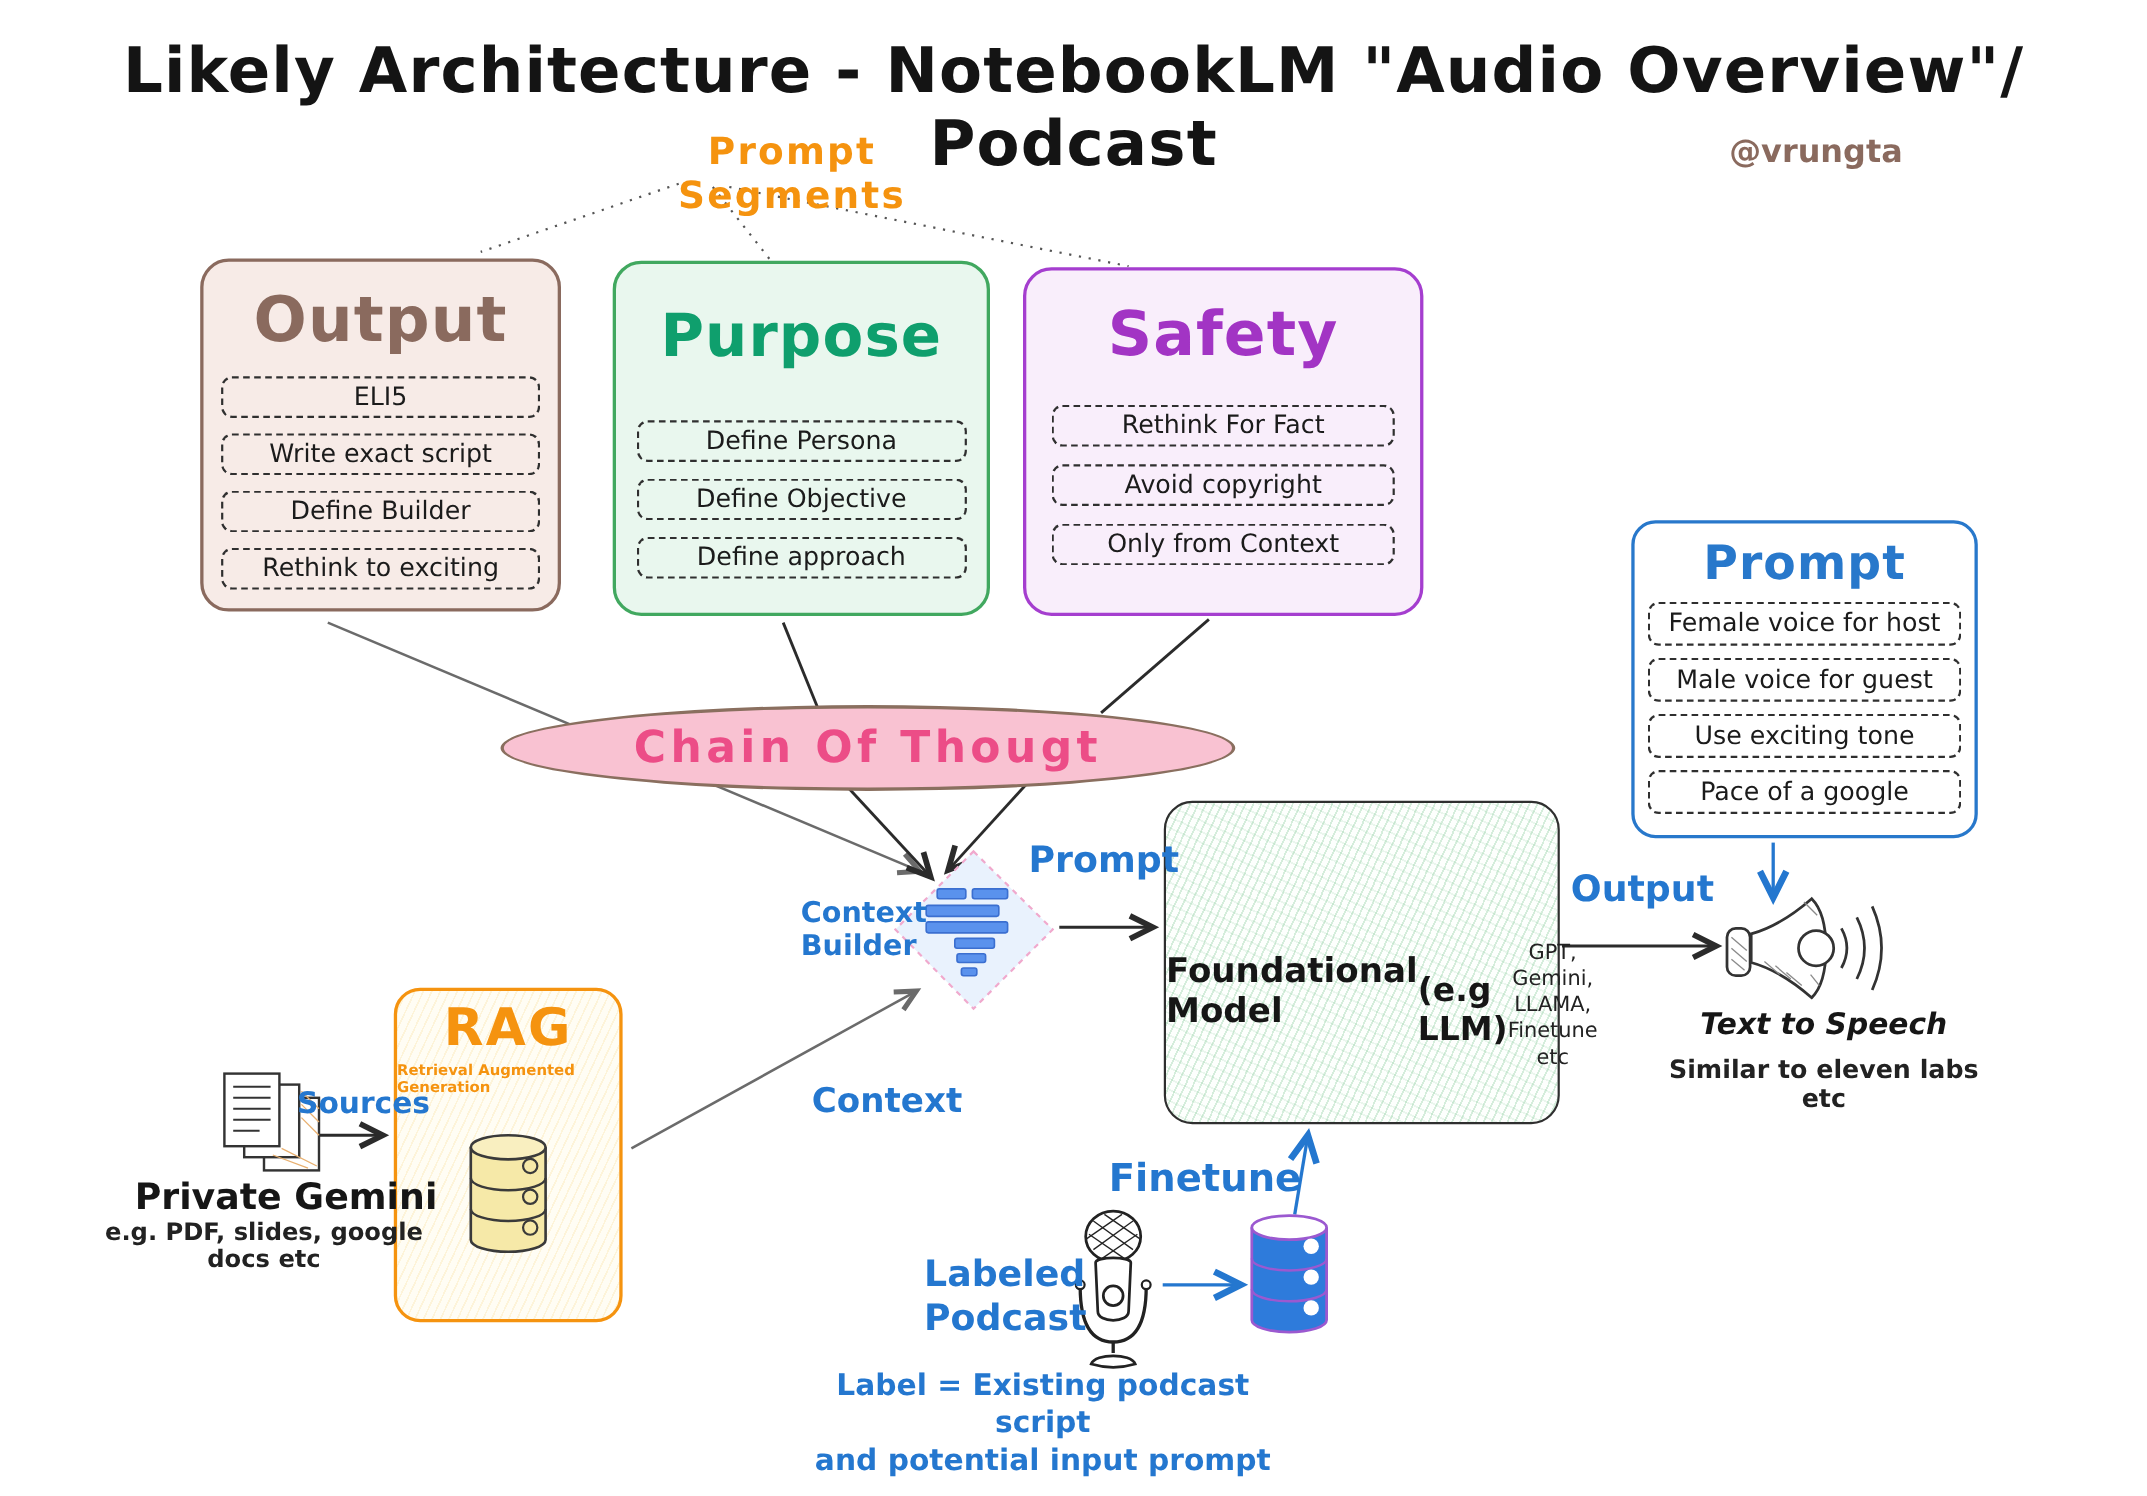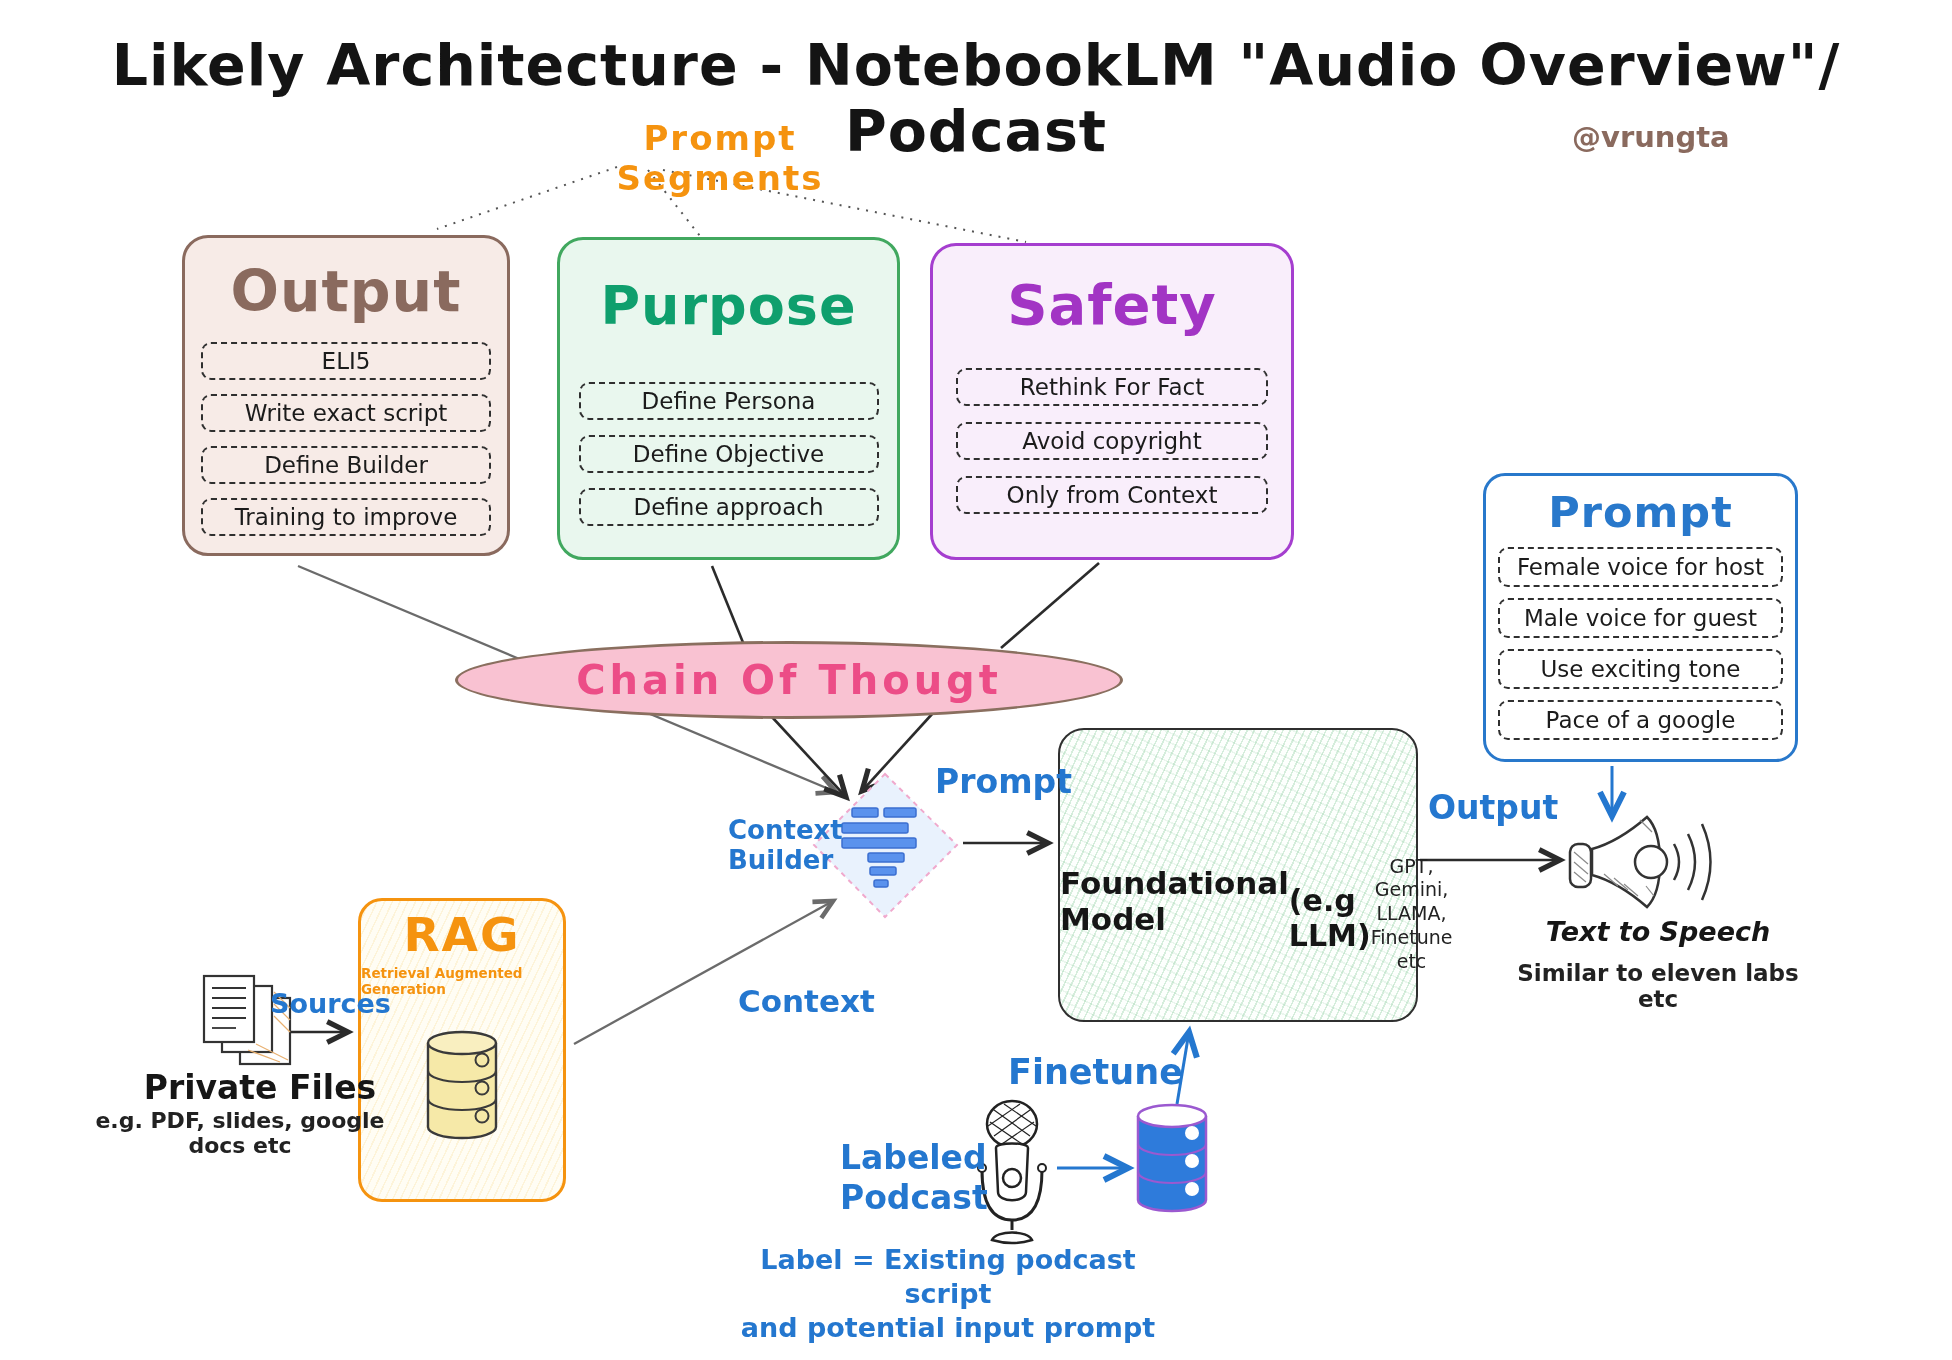--- a/index.html
+++ b/index.html
@@ -96,21 +96,21 @@
 
   <div class="abs title center">Likely Architecture - NotebookLM "Audio Overview"/ Podcast</div>
   <div class="abs pseg center">Prompt Segments</div>
   <div class="abs attrib">@vrungta</div>
 
   <div class="segbox box-output">
     <div class="seg-title">Output</div>
     <div class="ditem">ELI5</div>
     <div class="ditem">Write exact script</div>
     <div class="ditem">Define Builder</div>
-    <div class="ditem">Training to improve</div>
+    <div class="ditem">Rethink to exciting</div>
   </div>
 
   <div class="segbox box-purpose">
     <div class="seg-title">Purpose</div>
     <div class="ditem">Define Persona</div>
     <div class="ditem">Define Objective</div>
     <div class="ditem">Define approach</div>
   </div>
 
   <div class="segbox box-safety">
@@ -220,21 +220,21 @@
         <line x1="56" y1="80" x2="88" y2="92"></line>
     </g>
     <g stroke="#333" stroke-width="1.8" fill="none">
       <line x1="20" y1="18" x2="54" y2="18"></line>
         <line x1="20" y1="28" x2="54" y2="28"></line>
       <line x1="20" y1="38" x2="54" y2="38"></line>
         <line x1="20" y1="48" x2="54" y2="48"></line>
       <line x1="20" y1="58" x2="44" y2="58"></line>
     </g>
   </svg>
-  <div class="abs lbl-dark center" style="left:120px;top:1068px;width:280px;font-size:33px;">Private Files</div>
+  <div class="abs lbl-dark center" style="left:120px;top:1068px;width:280px;font-size:33px;">Private Gemini</div>
   <div class="abs center" style="left:70px;top:1108px;width:340px;font-size:22px;font-weight:bold;color:#222;z-index:3;">e.g. PDF, slides, google docs etc</div>
 
   <div class="abs lbl-blue center" style="left:840px;top:1138px;width:130px;font-size:33px;line-height:40px;">
     <div>Labeled</div>
     <div>Podcast</div>
   </div>
   <svg class="icon-svg" style="left:970px;top:1098px;" width="85" height="148">
     <ellipse cx="42" cy="26" rx="25" ry="23" fill="#ffffff" stroke="#222" stroke-width="2.5"></ellipse>
     <g stroke="#222" stroke-width="1.2" fill="none">
       <line x1="24" y1="12" x2="60" y2="38"></line>

